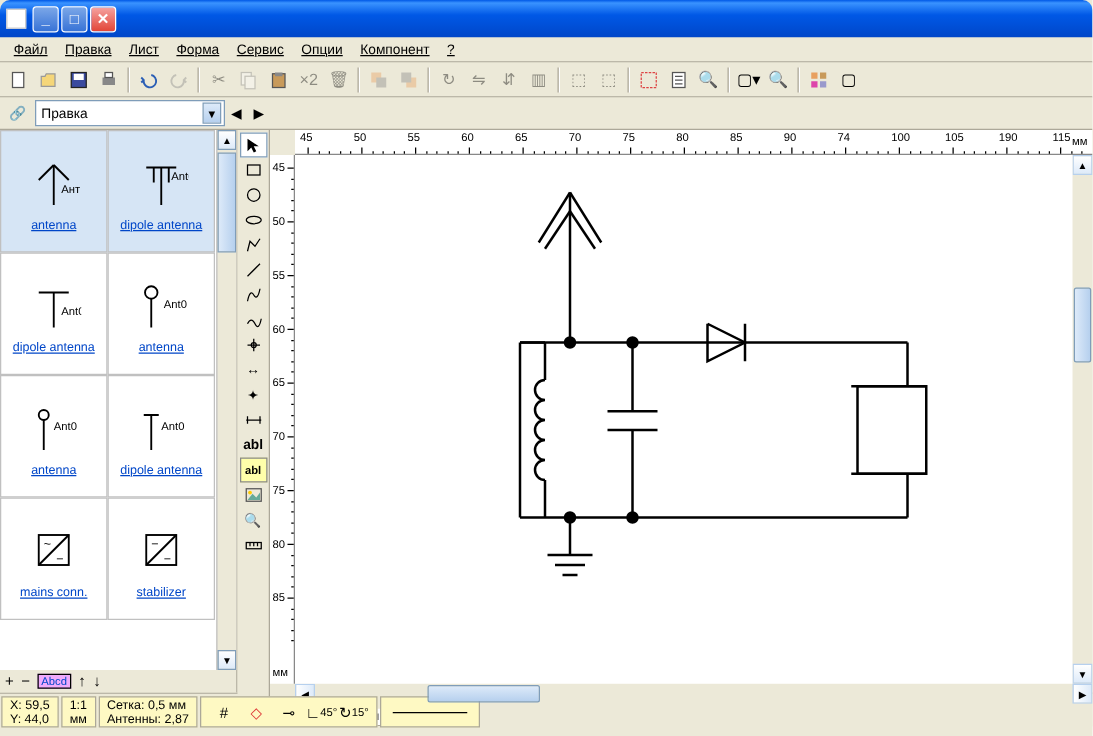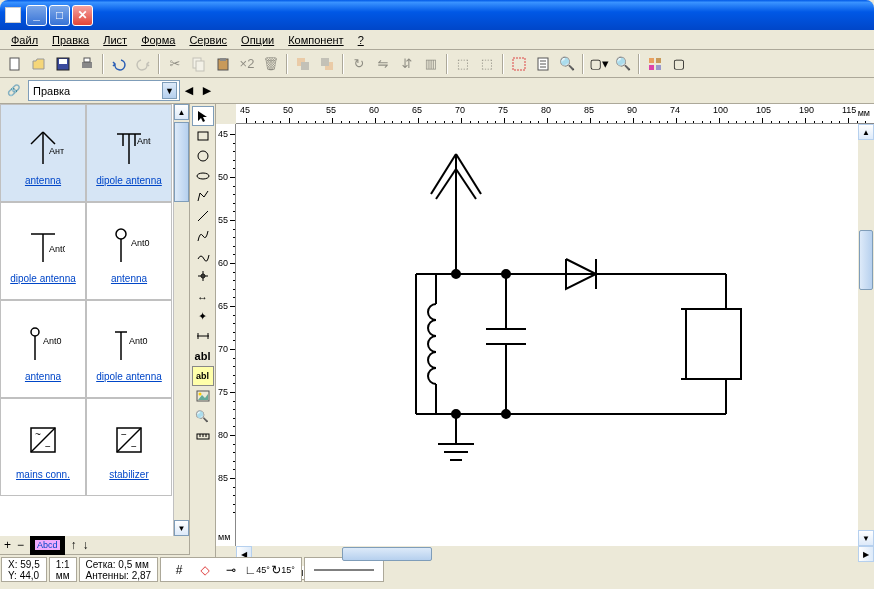--- a/index.html
+++ b/index.html
@@ -44,21 +44,21 @@
 .symcell { width: 86px; border: 1px solid #c0c0c0; margin: 0; display: flex; flex-direction: column; align-items: center; justify-content: center; cursor: pointer; position: relative; }
 .symcell.sel { background: #d6e5f5; }
 .symimg { width: 50px; height: 50px; display: flex; align-items: center; justify-content: center; }
 .symlabel { font-size: 10px; color: #0046c8; margin-top: 4px; text-decoration: underline; text-align: center; }
 .symscroll { width: 16px; background: #ece9d8; border-left: 1px solid #c0c0c0; display: flex; flex-direction: column; }
 .symscroll .btn { height: 16px; background: linear-gradient(to bottom,#fff,#ddeaf9); border: 1px solid #7f9db9; font-size: 8px; display:flex; align-items:center; justify-content:center; cursor:pointer; }
 .symscroll .thumb { height: 80px; background: linear-gradient(to right,#ddeaf9,#b6d0ee); border: 1px solid #7f9db9; margin-top: 2px; }
 .symscroll .track { flex: 1; }
 .symfooter { height: 18px; display: flex; align-items: center; padding: 0 4px; gap: 6px; font-size: 12px; }
 .symfooter span { cursor: pointer; }
-.abcd { border: 5px solid #000000; padding: 0 2px; font-size: 9px; color: #0046c8; background:#f0abfc;}
+.abcd { border: 1px solid #000000; padding: 0 2px; font-size: 9px; color: #0046c8; background:#f0abfc;}
 
 
 .drawcol { flex: 1; display: flex; flex-direction: column; }
 .drawrow { flex: 1; display: flex; }
 
 
 .vtools { width: 26px; background: #ece9d8; border-right: 1px solid #aca899; display: flex; flex-direction: column; align-items: center; padding-top: 2px; gap: 0; }
 .vt { width: 22px; height: 20px; display: flex; align-items: center; justify-content: center; cursor: pointer; font-size: 11px; border: 1px solid transparent; }
 .vt.active { background: #fff; border: 1px solid #7f9db9; }
 .vt svg { width: 14px; height: 14px; }
@@ -81,21 +81,21 @@
 .vscroll .thumb { position: absolute; top: 90px; width: 14px; left: 1px; height: 60px; background: linear-gradient(to right,#ddeaf9,#b6d0ee); border: 1px solid #7f9db9; border-radius: 2px; }
 .hscroll { height: 16px; background: #ece9d8; display: flex; margin-left: 20px; }
 .hscroll .btn { width: 16px; background: linear-gradient(to right,#fff,#ddeaf9); border: 1px solid #b6d0ee; font-size: 8px; display:flex; align-items:center; justify-content:center; cursor:pointer;}
 .hscroll .track { flex: 1; position: relative; }
 .hscroll .thumb { position: absolute; left: 90px; height: 14px; top: 1px; width: 90px; background: linear-gradient(to bottom,#ddeaf9,#b6d0ee); border: 1px solid #7f9db9; border-radius: 2px;}
 .tabstrip { height: 18px; background: #ece9d8; display: flex; align-items: flex-end; padding-left: 40px; font-size: 10px; }
 .tab { padding: 1px 10px; background: #fff; border: 1px solid #aca899; border-top: none; border-radius: 0 0 4px 4px; cursor: pointer; }
 
 
 .statusbar { height: 30px; background: #ece9d8; border-top: 1px solid #aca899; display: flex; align-items: stretch; font-size: 10px; }
-.statcell { border: 1px solid #aca899; padding: 2px 6px; display: flex; flex-direction: column; justify-content: center; margin: 2px 1px; background: #ffffff; }
+.statcell { border: 1px solid #aca899; padding: 2px 6px; display: flex; flex-direction: column; justify-content: center; margin: 2px 1px; background: #fef9c3; }
 .statcell.tools { flex-direction: row; align-items: center; gap: 6px; padding: 2px 8px; }
 .statcell.wide { flex: 1; }
 .stbtn { width: 20px; height: 20px; display: flex; align-items: center; justify-content: center; cursor: pointer; font-size: 12px;}
 
 
 .circuit line, .circuit polyline, .circuit path, .circuit circle, .circuit rect { stroke: #000; stroke-width: 2; fill: none; }
 .circuit .node { fill: #000; }
 </style>
 </head>
 <body>

